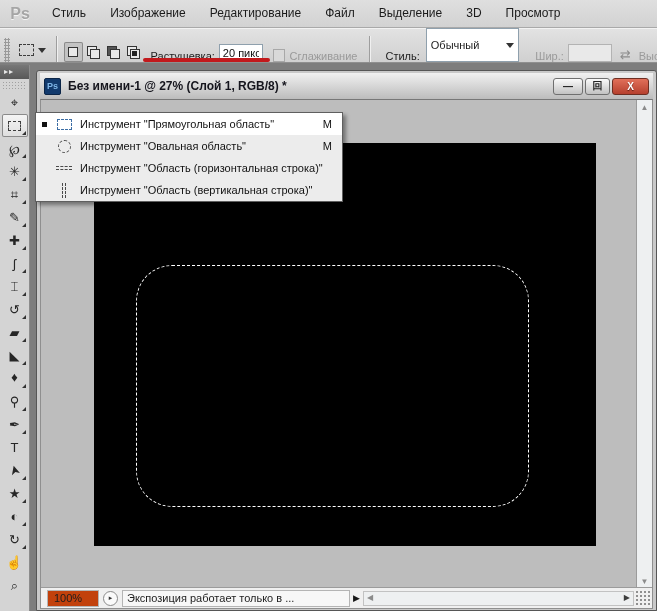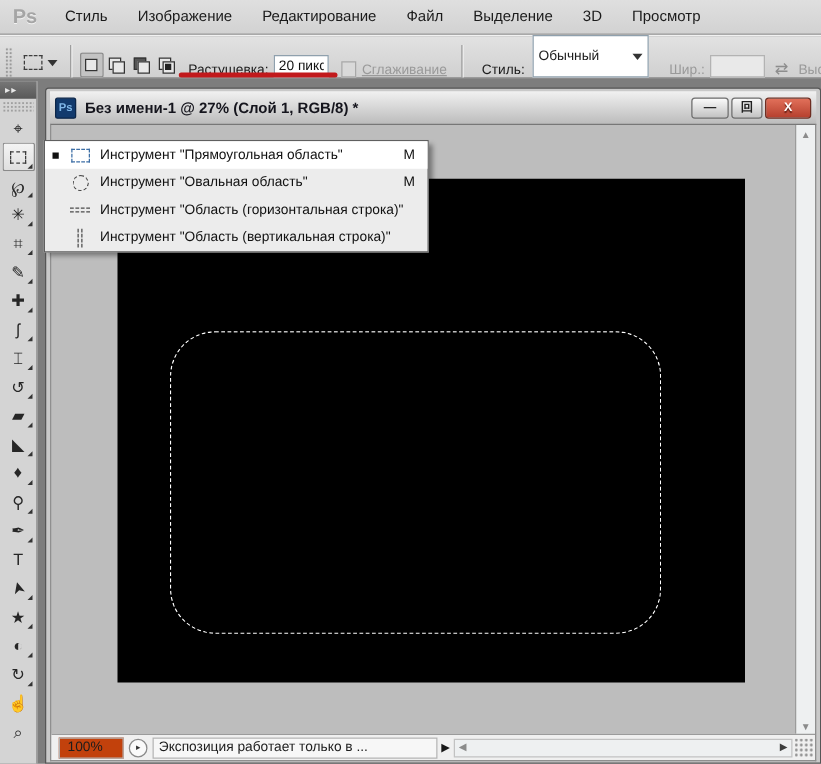--- a/index.html
+++ b/index.html
@@ -39,21 +39,21 @@
   .sq.inner { width:5px; height:5px; background:#222; left:8px; top:9px; border:none; }
   .opt-label { margin:0 4px 0 8px; white-space:nowrap; }
   .opt-label.dis, .cb-label { color:#9a9a9a; }
   input.field { width:44px; height:18px; border:1px solid #8fa0ad; background:#fff;
     font-family:"Liberation Sans",sans-serif; font-size:11px; padding:0 3px; color:#111; }
   input.field:disabled { background:#e9e9e9; border-color:#b3b3b3; }
   .red-underline { position:absolute; left:143px; top:29px; width:127px; height:4px;
     border-radius:2px; }
   .checkbox { width:13px; height:13px; border:1px solid #a8a8a8; background:#d9d9d9;
     margin-left:10px; }
-  .cb-label { margin-left:5px; white-space:nowrap;text-decoration:underline; }
+  .cb-label { margin-left:5px; white-space:nowrap; }
   .style-select { width:105px; height:19px; border:1px solid #8fa0ad; background:#fff;
     display:flex; align-items:center; padding:16px 4px; margin-left:2px; }
   .style-select .caret { margin-left:auto; }
   .swap-icon { color:#8d8d8d; font-size:13px; margin:0 8px; }
   .cutoff { overflow:hidden; white-space:nowrap; }
 
   
   #toolbar { position:absolute; left:0; top:65px; width:30px; height:546px;
     background:#d4d4d4; border-right:1px solid #8c8c8c; }
   .tb-header { height:14px; background:linear-gradient(#777,#585858);

